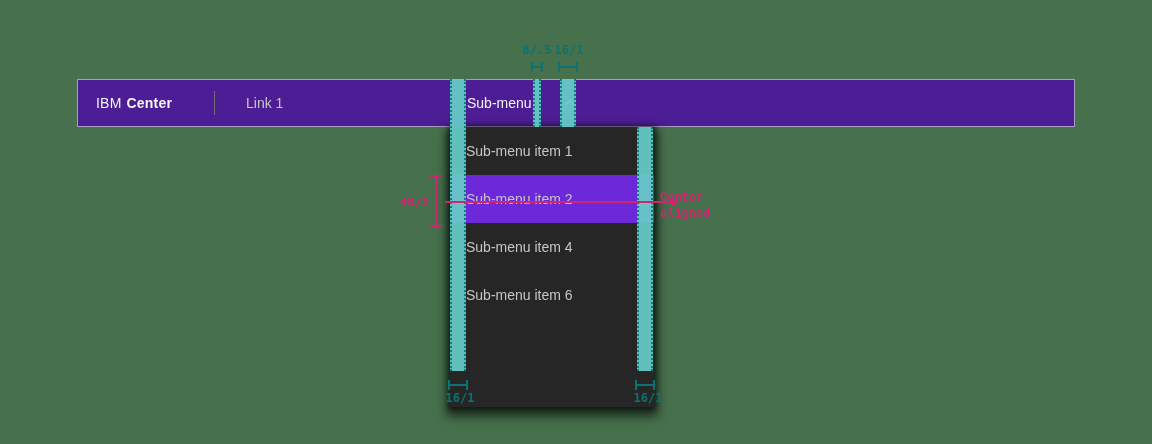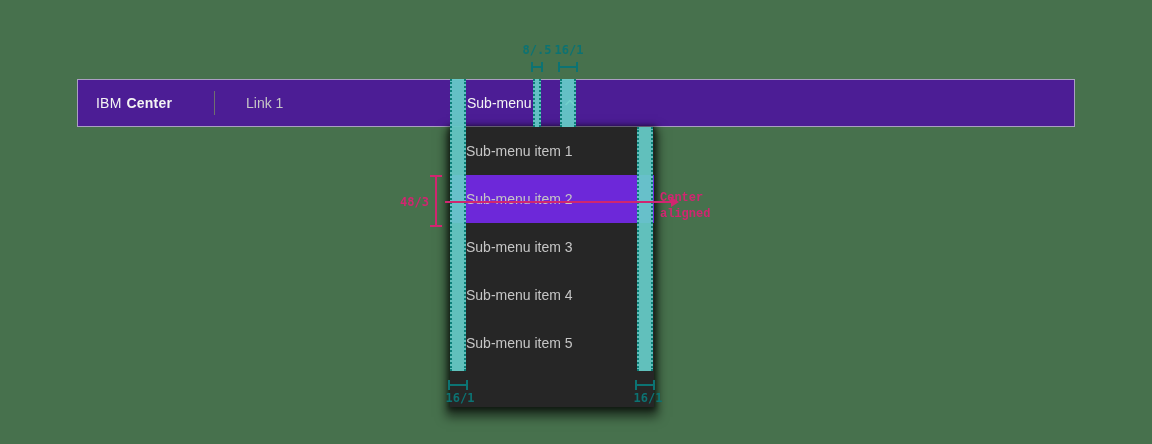--- a/index.html
+++ b/index.html
@@ -136,23 +136,22 @@
         <svg width="16" height="16" viewBox="0 0 16 16">
           <polyline points="3.5,10 8,5.5 12.5,10" fill="none" stroke="#f4f4f4" stroke-width="1.5"></polyline>
         </svg>
       </span>
     </div>
   </div>
 
   <div class="dropdown">
     <div class="menu-item">Sub-menu item 1</div>
     <div class="menu-item hover">Sub-menu item 2</div>
-    <div class="menu-item">Sub-menu item 3</div>
     <div class="menu-item">Sub-menu item 4</div>
-    <div class="menu-item">Sub-menu item 5</div>
+    <div class="menu-item">Sub-menu item 6</div>
   </div>
 
   <div class="spacing-col col-submenu-left"></div>
   <div class="spacing-col col-gap-8"></div>
   <div class="spacing-col col-trigger-right"></div>
   <div class="spacing-col col-menu-right"></div>
 
   <div class="teal-label" style="left:517px;top:43px;">8/.5</div>
   <div class="teal-label" style="left:549px;top:43px;">16/1</div>
   <div class="ibeam-h" style="left:531px;top:62px;width:12px;">

